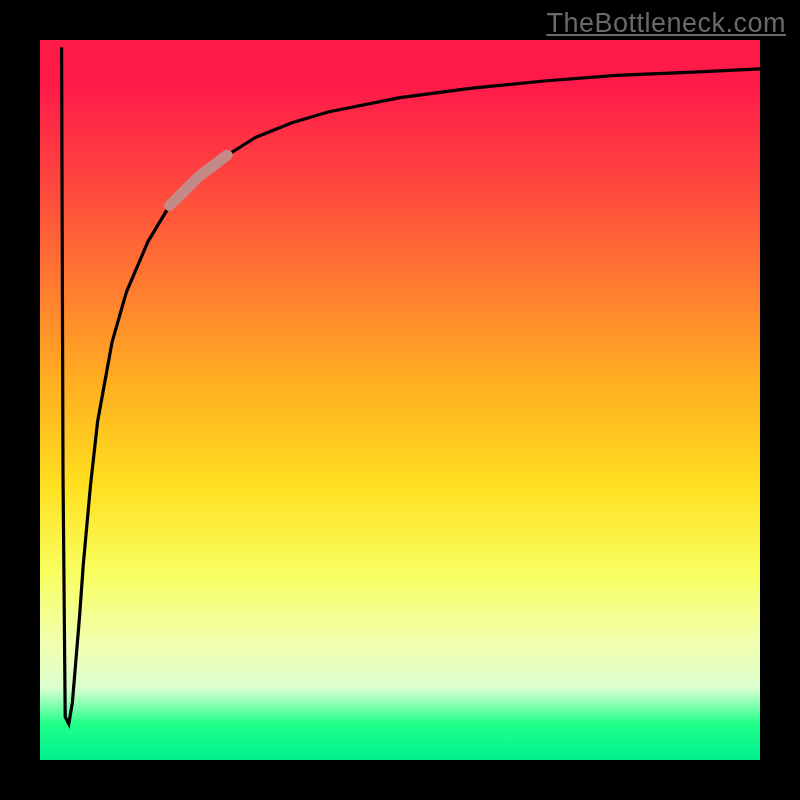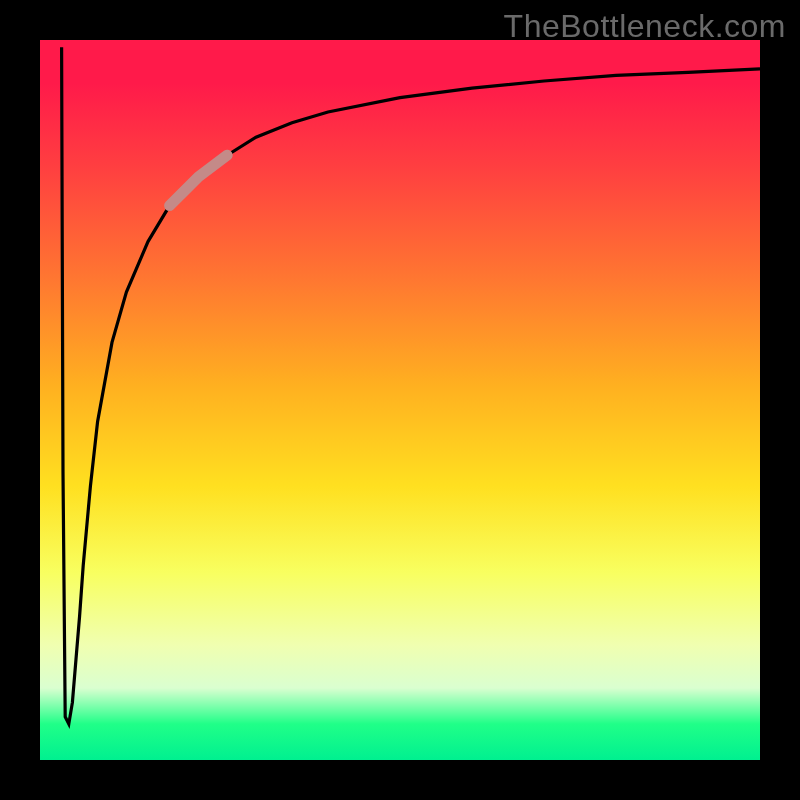--- a/index.html
+++ b/index.html
@@ -37,23 +37,24 @@
       #daffd0 90%,
       #20ff88 95%,
       #00f090 100%
     );
   }
   .attribution {
     position: absolute;
     top: 8px;
     right: 14px;
     font-family: Arial, Helvetica, sans-serif;
-    font-size: 32px;
+    font-size: 27px;
     color: #6a6a6a;
     letter-spacing: 0.5px;
+    text-decoration: underline;
   }
   svg.curve {
     position: absolute;
     left: 40px;
     top: 40px;
     width: 720px;
     height: 720px;
   }
 </style>
 </head>

